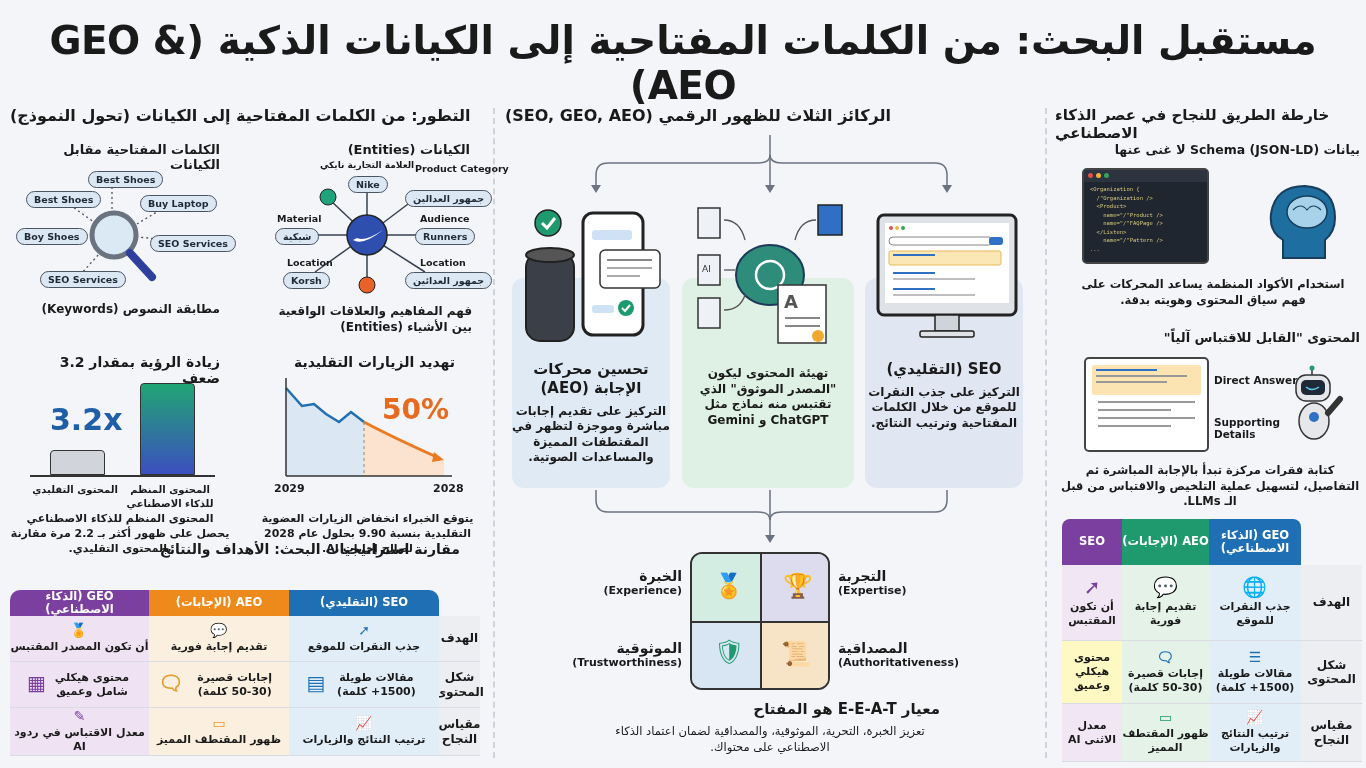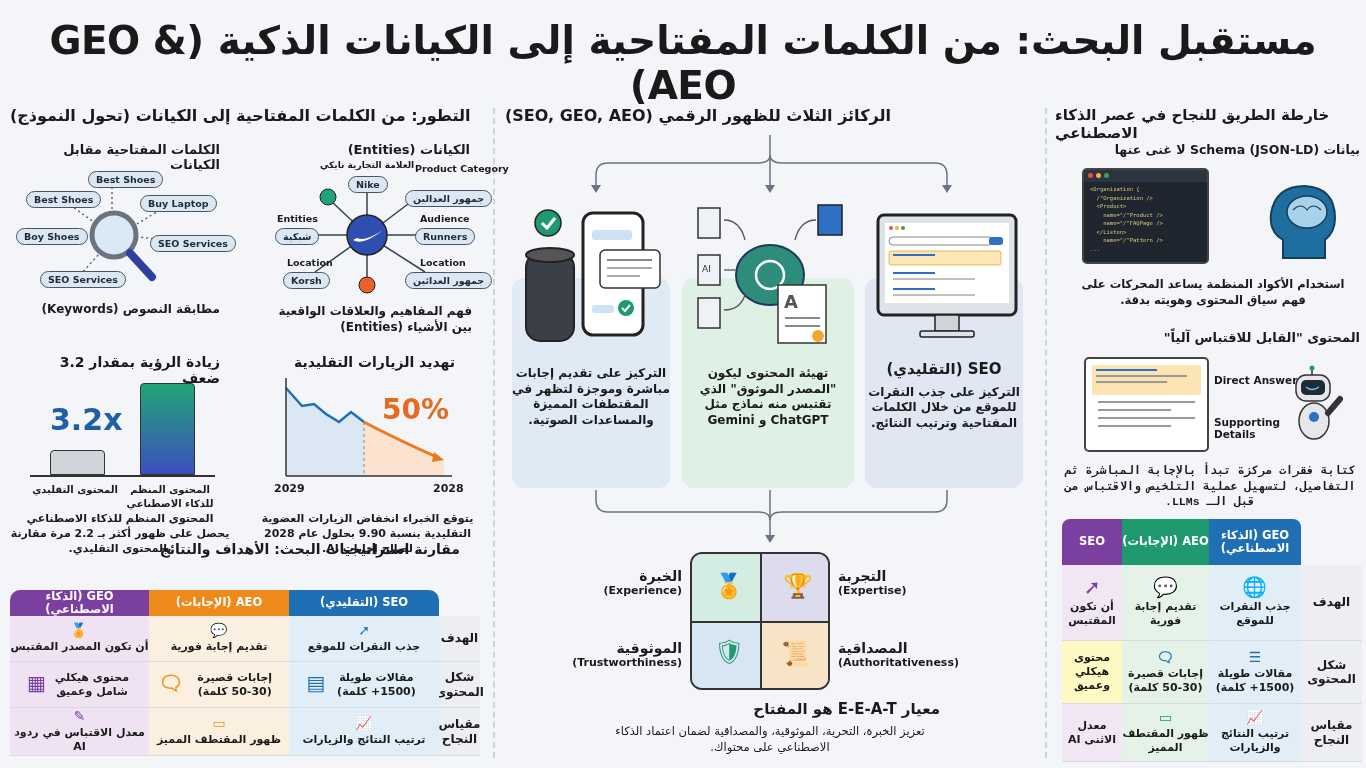--- a/index.html
+++ b/index.html
@@ -82,21 +82,21 @@
     </g>
     <circle cx="63" cy="37" r="8" fill="#1fa37a" stroke="#222" stroke-width="1"></circle>
     <circle cx="102" cy="125" r="8" fill="#e8622a" stroke="#222" stroke-width="1"></circle>
     <circle cx="102" cy="75" r="20" fill="#2f4fb0" stroke="#222" stroke-width="1.5"></circle>
     <path d="M88 80 Q98 86 118 70 Q100 82 92 78 Z" fill="#fff"></path>
   </svg>
   <span class="lbl" style="left:55px; top:0px; font-size:9px;">العلامة التجارية نايكي</span>
   <span class="pill" style="left:83px; top:16px;">Nike</span>
   <span class="lbl" style="left:150px; top:4px;">Product Category</span>
   <span class="pill" style="left:140px; top:30px;">جمهور العدالين</span>
-  <span class="lbl" style="left:12px; top:54px;">Entities</span>
+  <span class="lbl" style="left:12px; top:54px;">Material</span>
   <span class="pill" style="left:10px; top:68px;">شبكية</span>
   <span class="lbl" style="left:155px; top:54px;">Audience</span>
   <span class="pill" style="left:150px; top:68px;">Runners</span>
   <span class="lbl" style="left:22px; top:98px;">Location</span>
   <span class="pill" style="left:18px; top:112px;">Korsh</span>
   <span class="lbl" style="left:155px; top:98px;">Location</span>
   <span class="pill" style="left:140px; top:112px;">جمهور العدائين</span>
 </div>
 <div class="abs sub-title" style="left:262px; top:304px; width:210px; font-size:12px; line-height:1.3;">فهم المفاهيم والعلاقات الواقعية بين الأشياء (Entities)</div>
 
@@ -189,20 +189,21 @@
   </g>
   <g fill="#6b7280">
     <polygon points="91,50 101,50 96,58"></polygon>
     <polygon points="265,50 275,50 270,58"></polygon>
     <polygon points="442,50 452,50 447,58"></polygon>
   </g>
 </svg>
 
 <div class="pillar-card" style="left:512px; top:278px; width:158px; height:210px; background:#dfeaf5;">
   <div style="padding-top:82px;">
+    <div class="pillar-h">تحسين محركات الإجابة (AEO)</div>
     <div class="pillar-d">التركيز على تقديم إجابات مباشرة وموجزة لتظهر في المقتطفات المميزة والمساعدات الصوتية.</div>
   </div>
 </div>
 <div class="pillar-card" style="left:682px; top:278px; width:172px; height:210px; background:#dff0e4;">
   <div style="padding-top:82px;">
     <div class="pillar-d">تهيئة المحتوى ليكون "المصدر الموثوق" الذي تقتبس منه نماذج مثل ChatGPT و Gemini</div>
   </div>
 </div>
 <div class="pillar-card" style="left:865px; top:278px; width:158px; height:210px; background:#e1e6f3;">
   <div style="padding-top:82px;">
@@ -345,21 +346,21 @@
 <svg class="abs" style="left:1290px; top:365px;" width="55" height="80">
   <line x1="22" y1="2" x2="22" y2="10" stroke="#333" stroke-width="1.5"></line>
     <circle cx="22" cy="3" r="2.5" fill="#1f9a6e"></circle>
   <rect x="6" y="10" width="34" height="26" rx="10" fill="#e5e7eb" stroke="#333" stroke-width="1.5"></rect>
   <rect x="11" y="15" width="24" height="15" rx="5" fill="#1f2937"></rect>
   <path d="M16 22 Q22 27 29 22" stroke="#5fd0f0" stroke-width="1.5" fill="none"></path>
   <ellipse cx="24" cy="56" rx="15" ry="18" fill="#e5e7eb" stroke="#333" stroke-width="1.5"></ellipse>
   <circle cx="24" cy="52" r="5" fill="#2f6fc4"></circle>
   <path d="M38 48 L50 34" stroke="#333" stroke-width="6" stroke-linecap="round"></path>
 </svg>
-<div class="abs small" style="left:1060px; top:463px; width:300px; font-size:11.5px;font-family:Liberation Mono, monospace;">كتابة فقرات مركزة تبدأ بالإجابة المباشرة ثم التفاصيل، لتسهيل عملية التلخيص والاقتباس من قبل الـ LLMs.</div>
+<div class="abs small" style="left:1060px; top:463px; width:300px; font-size:11.5px;">كتابة فقرات مركزة تبدأ بالإجابة المباشرة ثم التفاصيل، لتسهيل عملية التلخيص والاقتباس من قبل الـ LLMs.</div>
 
 <div class="tbl" style="left:1062px; top:519px; width:300px; height:245px;">
   <div class="hdr" style="left:147px; top:0; width:92px; height:46px; background:#1f6fb4; border-radius:0 8px 0 0;">GEO (الذكاء الاصطناعي)</div>
   <div class="hdr" style="left:60px; top:0; width:87px; height:46px; background:#1f9a6e;">AEO (الإجابات)</div>
   <div class="hdr" style="left:0; top:0; width:60px; height:46px; background:#7b3fa0; border-radius:8px 0 0 0;">SEO</div>
 
   <div class="rowlbl" style="left:239px; top:46px; width:61px; height:76px;">الهدف</div>
   <div class="cell" style="left:147px; top:46px; width:92px; height:76px; background:#e1eef8;">
       <span class="ic" style="font-size:20px;">🌐</span>
       <span>جذب النقرات للموقع</span>

